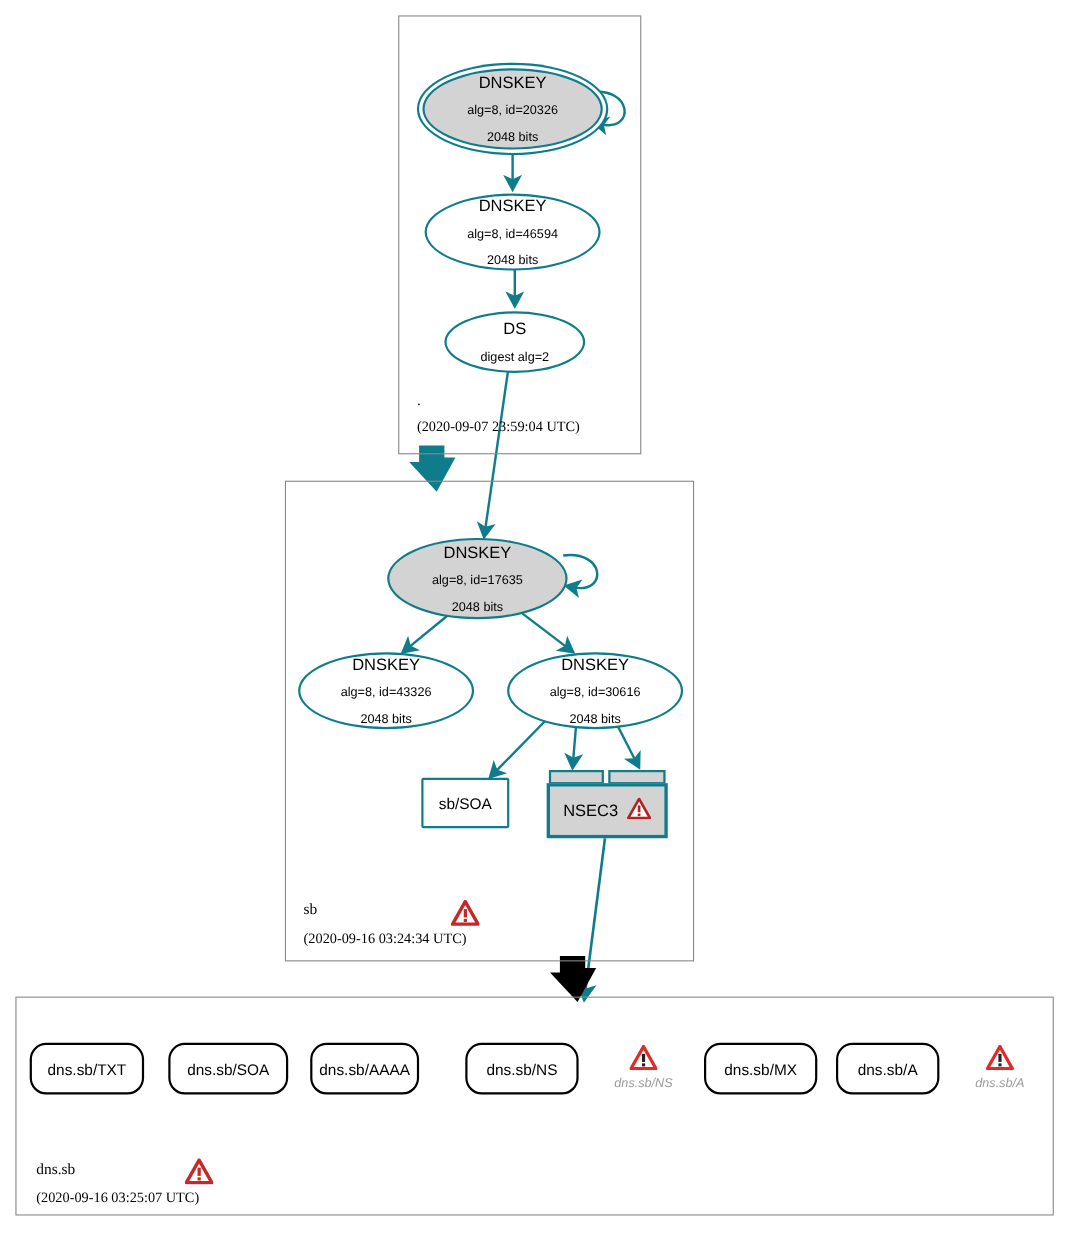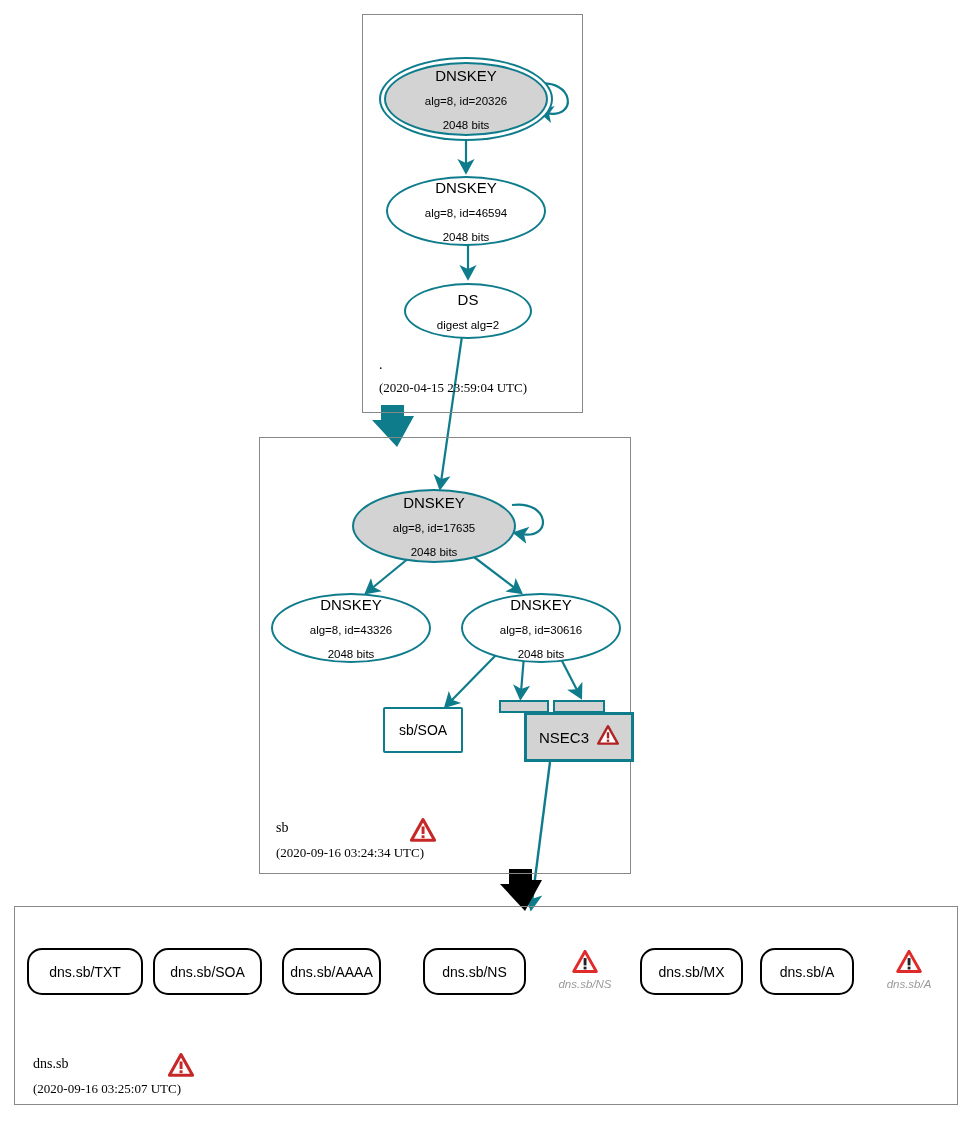--- a/index.html
+++ b/index.html
@@ -89,21 +89,20 @@
   }
   .nsec-body {
     position: absolute;
     box-sizing: border-box;
     border: 3px solid #0f7c8c;
     background: #d3d3d3;
     display: flex;
     align-items: center;
     justify-content: center;
     gap: 8px;
-    margin-left: 27px;
   }
   .nsec-body .lbl {
     font-family: "Liberation Sans", "DejaVu Sans", sans-serif;
     font-size: 15px;
     color: #000000;
   }
   .nsec-cell {
     position: absolute;
     box-sizing: border-box;
     border: 2px solid #0f7c8c;
@@ -188,21 +187,21 @@
     <span class="ln2">alg=8, id=46594</span>
     <span class="ln3">2048 bits</span>
   </div>
 
   <div class="node ellipse" style="left:404px; top:283px; width:128px; height:56px;">
     <span class="ln1">DS</span>
     <span class="ln2">digest alg=2</span>
   </div>
 
   <div class="zone-label" style="left:379px; top:357px;">.</div>
-  <div class="zone-time" style="left:379px; top:380px;">(2020-04-15 23:59:04 UTC)</div>
+  <div class="zone-time" style="left:379px; top:380px;">(2020-09-07 23:59:04 UTC)</div>
 
   <div class="zone-box" style="left:259px; top:437px; width:372px; height:437px;"></div>
 
   <div class="node ellipse ksk" style="left:352px; top:489px; width:164px; height:74px;">
     <span class="ln1">DNSKEY</span>
     <span class="ln2">alg=8, id=17635</span>
     <span class="ln3">2048 bits</span>
   </div>
 
   <div class="node ellipse" style="left:271px; top:593px; width:160px; height:70px;">
@@ -241,21 +240,21 @@
     <svg width="26" height="24" viewBox="0 0 22 20">
       <path d="M11 1.2 L20.8 18.6 L1.2 18.6 Z" fill="#ffffff" stroke="#c62828" stroke-width="2.6" stroke-linejoin="round"></path>
       <rect x="9.8" y="7.0" width="2.5" height="6.4" fill="#c62828"></rect>
       <rect x="9.8" y="14.5" width="2.5" height="2.4" fill="#c62828"></rect>
     </svg>
   </span>
   <div class="zone-time" style="left:276px; top:845px;">(2020-09-16 03:24:34 UTC)</div>
 
   <div class="zone-box" style="left:14px; top:906px; width:944px; height:199px;"></div>
 
-  <div class="node rrset black" style="left:27px; top:948px; width:116px; height:47px;">
+  <div class="node rrset black" style="left:27px; top:948px; width:104px; height:47px;">
     <span>dns.sb/TXT</span>
   </div>
 
   <div class="node rrset black" style="left:153px; top:948px; width:109px; height:47px;">
     <span>dns.sb/SOA</span>
   </div>
 
   <div class="node rrset black" style="left:282px; top:948px; width:99px; height:47px;">
     <span>dns.sb/AAAA</span>
   </div>

